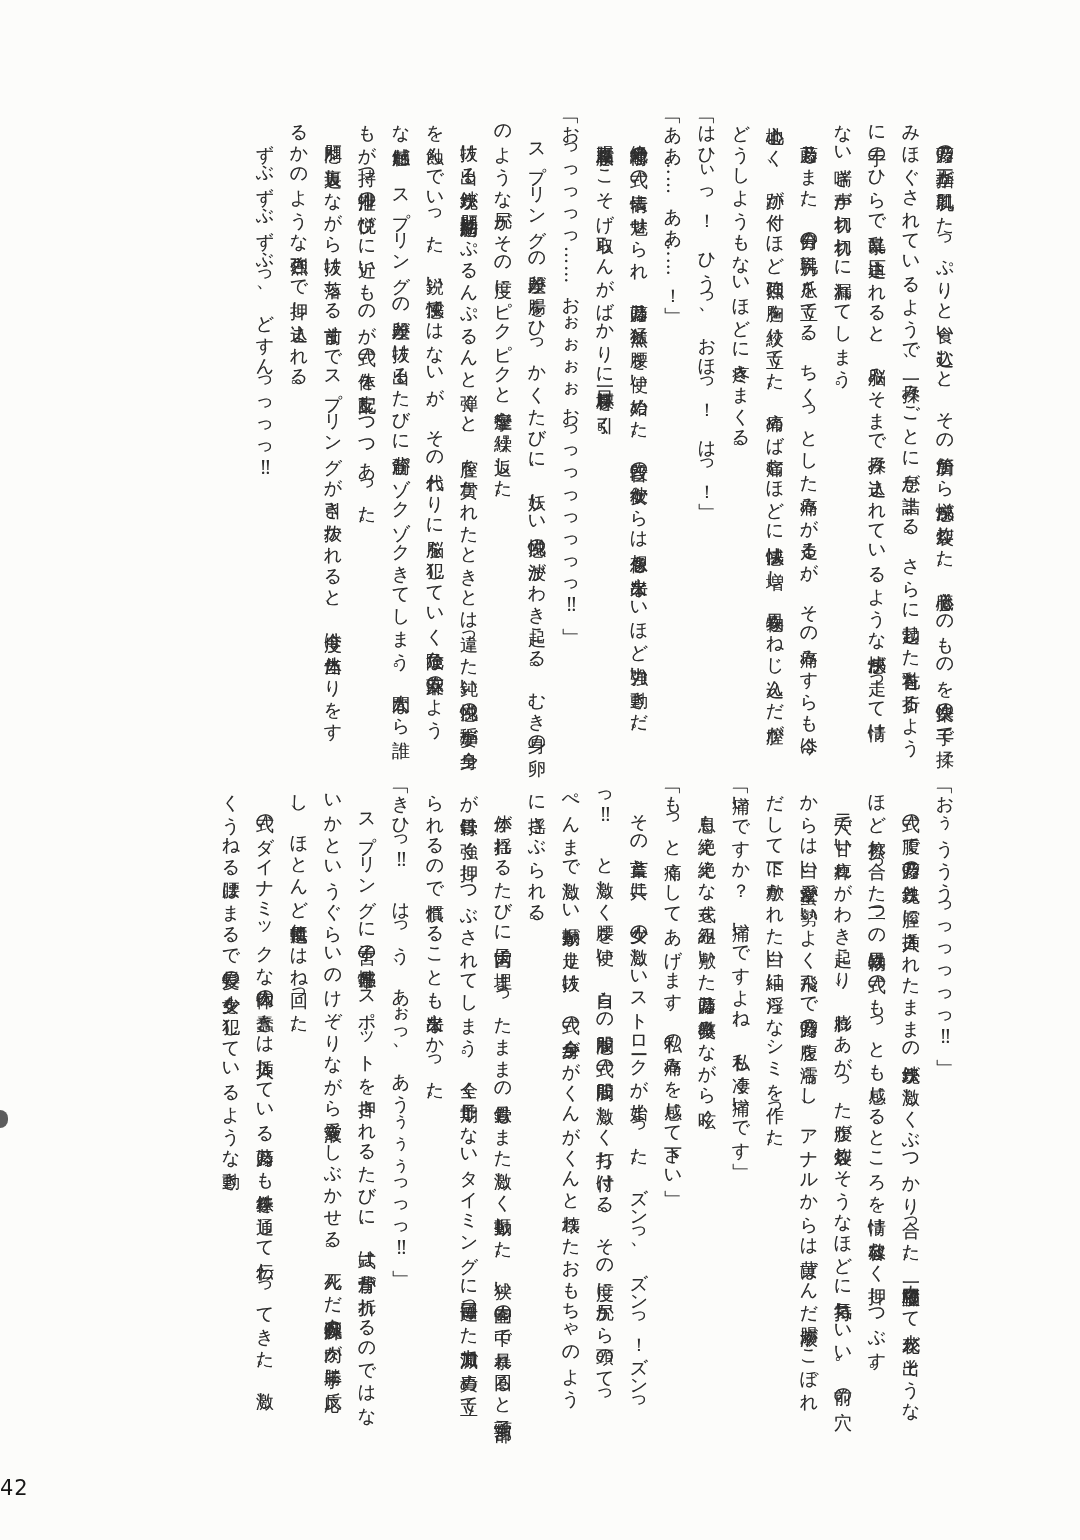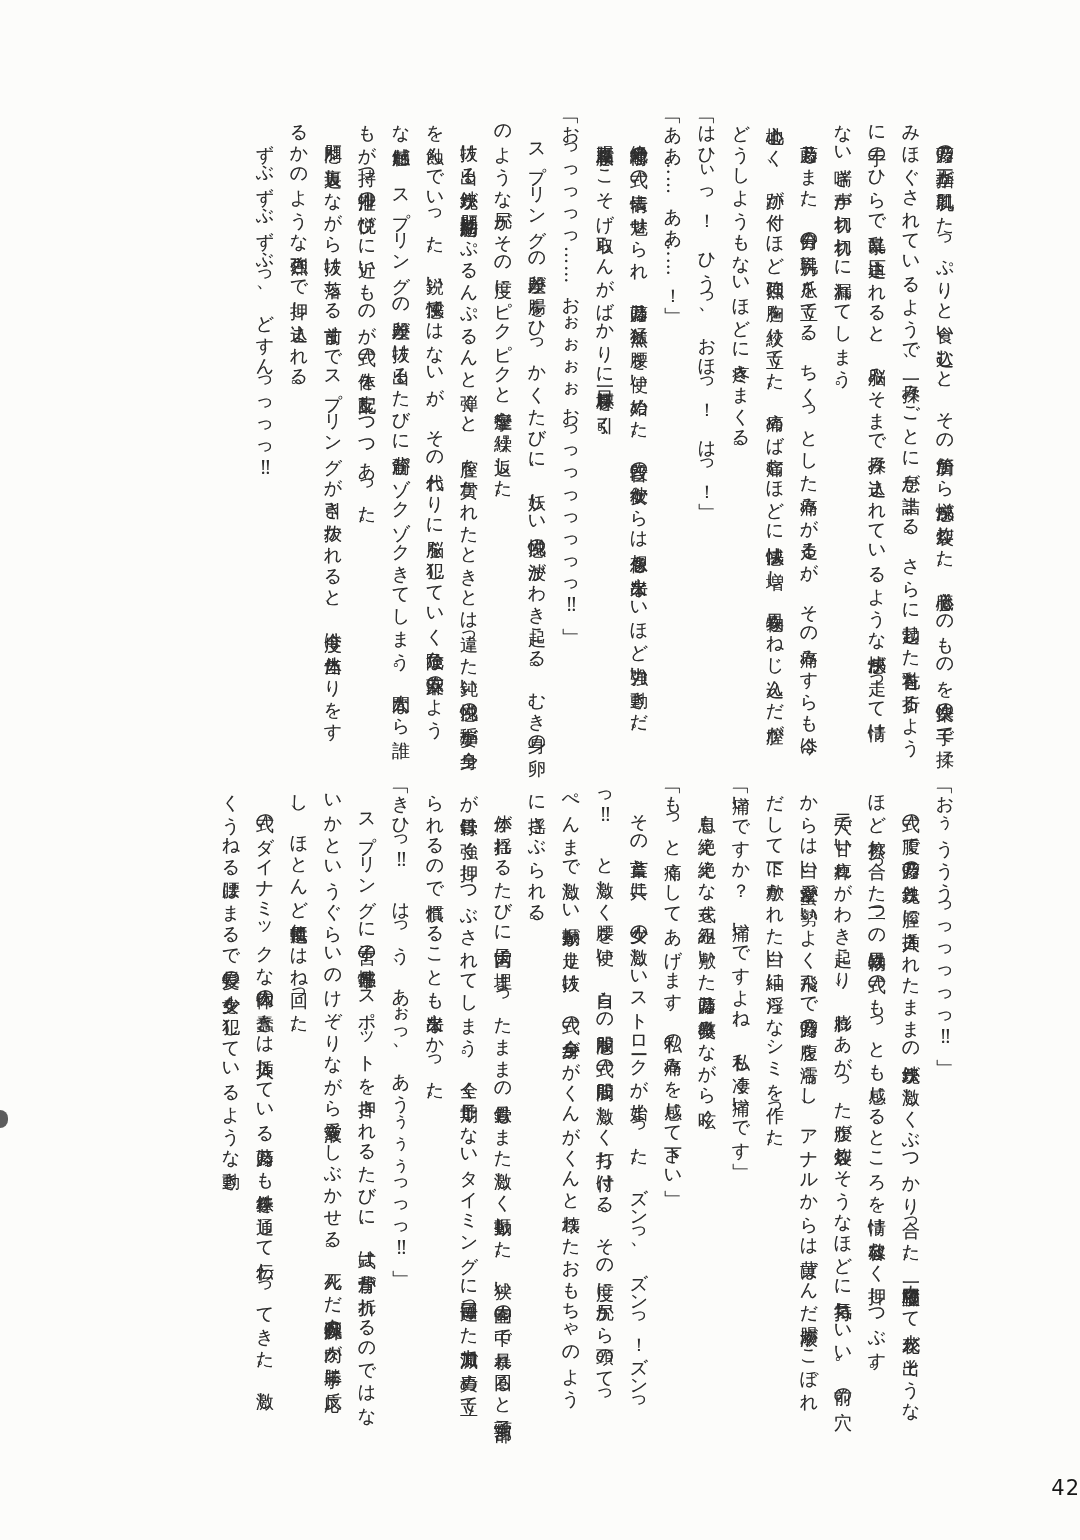--- a/index.html
+++ b/index.html
@@ -39,21 +39,21 @@
     padding: 0;
   }
   .tblock p.indent {
     text-indent: 19.2px;         
   }
   .page-number {
     position: absolute;
     top: 1476px;
     left: 0;
     width: 100%;
-    text-align: right;
+    text-align: left;
     font-family: "DejaVu Sans", "Liberation Sans", sans-serif;
     font-size: 21px;
     color: #161616;
     letter-spacing: 1px;
   }
   
   .artifact {
     position: absolute;
     left: 0;
     top: 1110px;

